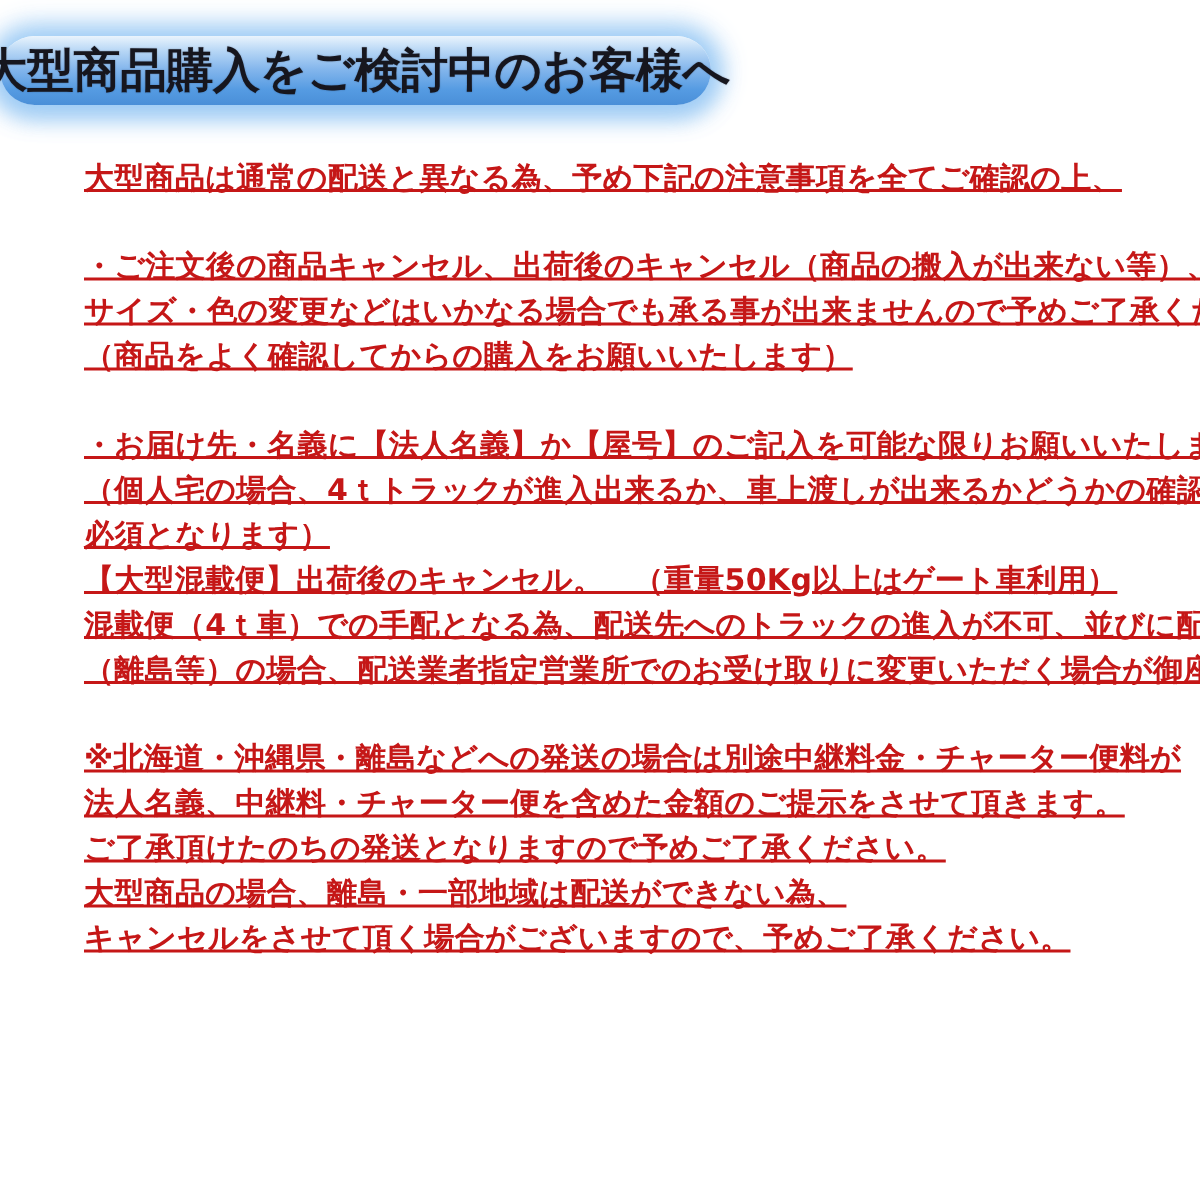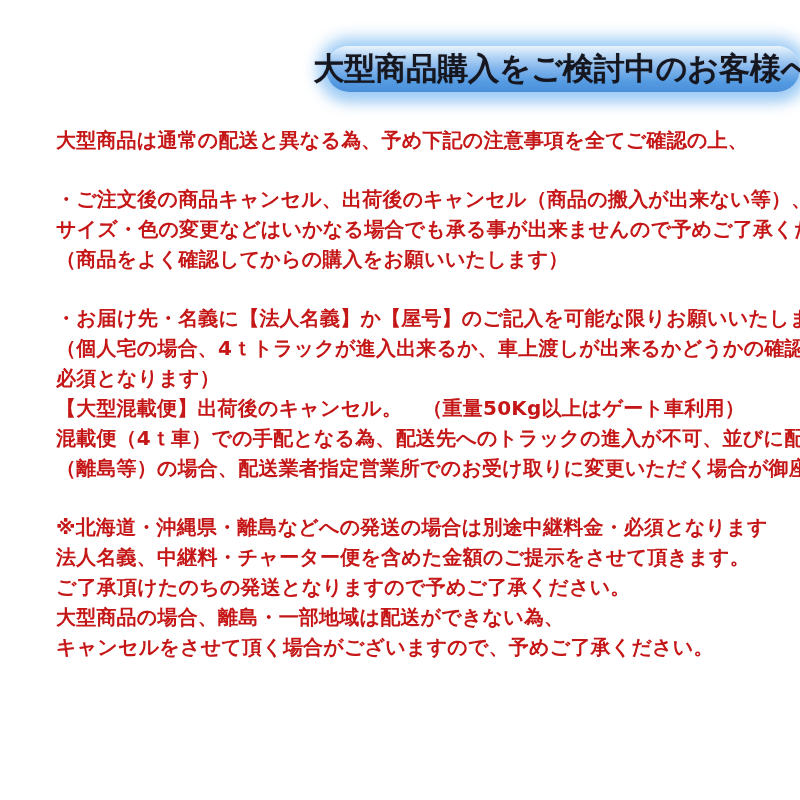--- a/index.html
+++ b/index.html
@@ -10,22 +10,22 @@
     overflow: hidden;
   }
   .page {
     width: 800px; height: 800px;
     background: #ffffff;
     position: relative;
   }
   .banner-wrap {
     width: 100%;
     display: flex;
-    justify-content: flex-end;
-    padding-top: 46px;
+    justify-content: flex-start;
+    padding-top: 24px;
   }
   .banner {
     width: 474px;
     height: 46px;
     border-radius: 24px;
     background: linear-gradient(180deg,
       #eaf4fd 0%,
       #b6d6f5 22%,
       #84b6ec 48%,
       #559be2 78%,
@@ -50,20 +50,21 @@
   .block {
     margin-bottom: 29px;
   }
   .line {
     font-size: 20px;
     font-weight: bold;
     line-height: 30px;
     color: #c51717;
     white-space: nowrap;
     letter-spacing: 0.2px;
+    text-decoration: underline;
   }
 </style>
 </head>
 <body>
 
 <div class="page">
 
   <div class="banner-wrap">
     <div class="banner">
       <span class="banner-title">大型商品購入をご検討中のお客様へ</span>
@@ -85,21 +86,21 @@
     <div class="block">
       <div class="line">・お届け先・名義に【法人名義】か【屋号】のご記入を可能な限りお願いいたします。</div>
       <div class="line">（個人宅の場合、4ｔトラックが進入出来るか、車上渡しが出来るかどうかの確認が</div>
       <div class="line">必須となります）</div>
       <div class="line">【大型混載便】出荷後のキャンセル。　（重量50Kg以上はゲート車利用）</div>
       <div class="line">混載便（4ｔ車）での手配となる為、配送先へのトラックの進入が不可、並びに配送外地域</div>
       <div class="line">（離島等）の場合、配送業者指定営業所でのお受け取りに変更いただく場合が御座います。</div>
     </div>
 
     <div class="block">
-      <div class="line">※北海道・沖縄県・離島などへの発送の場合は別途中継料金・必須となります</div>
+      <div class="line">※北海道・沖縄県・離島などへの発送の場合は別途中継料金・チャーター便料が</div>
       <div class="line">法人名義、中継料・チャーター便を含めた金額のご提示をさせて頂きます。</div>
       <div class="line">ご了承頂けたのちの発送となりますので予めご了承ください。</div>
       <div class="line">大型商品の場合、離島・一部地域は配送ができない為、</div>
       <div class="line">キャンセルをさせて頂く場合がございますので、予めご了承ください。</div>
     </div>
 
   </div>
 </div>
 
 </body></html>

